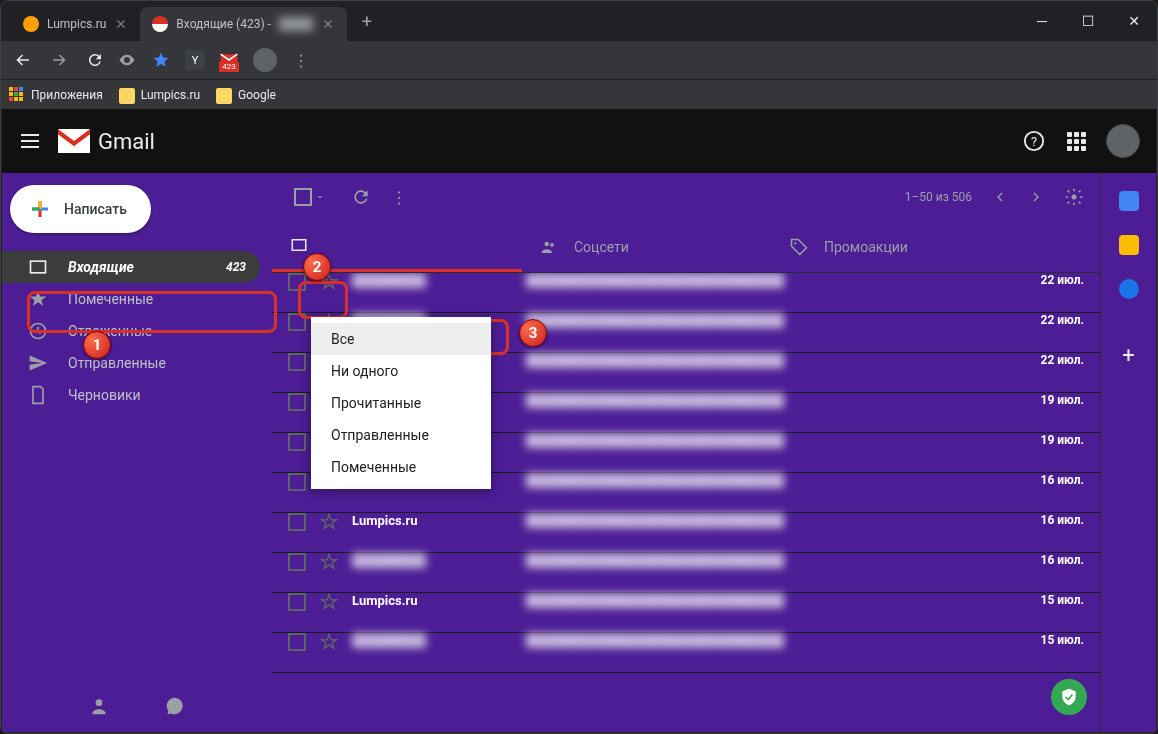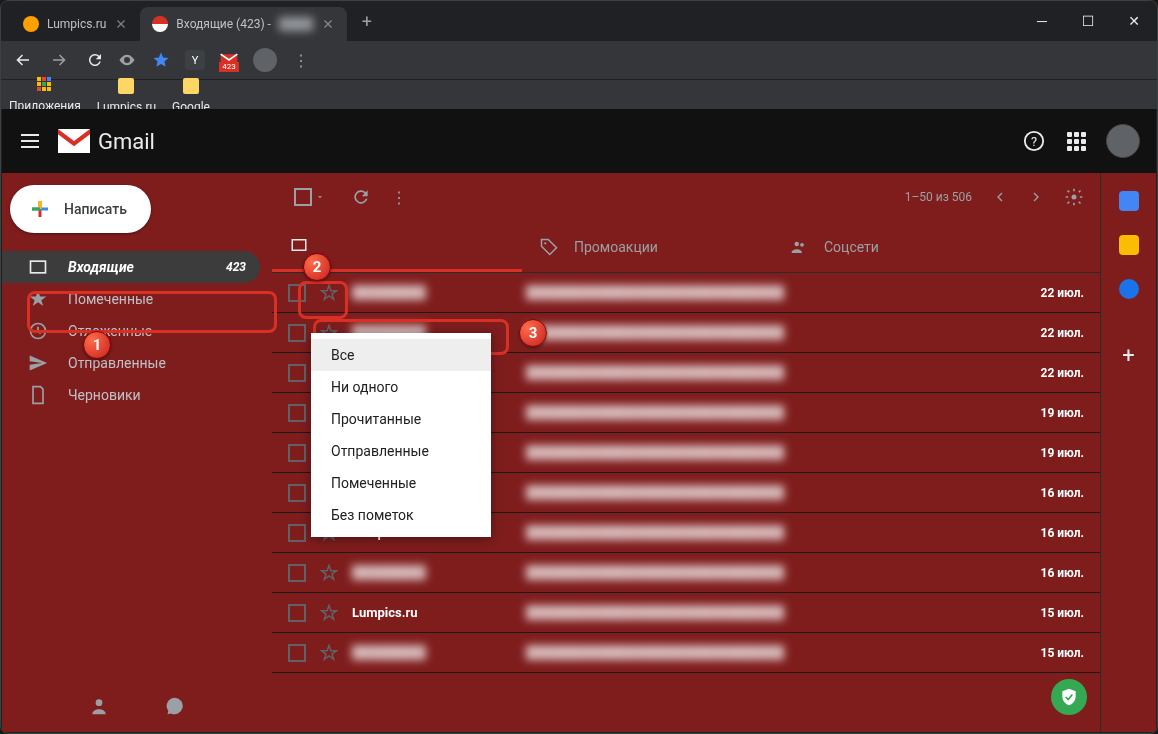--- a/index.html
+++ b/index.html
@@ -35,29 +35,29 @@
 .addr-icons .i { width:20px; height:20px; display:flex; align-items:center; justify-content:center; }
 .star { color:#4285f4; }
 .badge-y { width:20px; height:20px; background:#3c4043; border-radius:3px; display:flex; align-items:center; justify-content:center; font-size:11px; color:#fff;}
 .badge-gm { width:20px; height:20px; position:relative; }
 .badge-gm svg { position:absolute; inset:0; }
 .badge-gm .cnt { position:absolute; bottom:-2px; left:0; right:0; font-size:8px; text-align:center; color:#fff; background:#d93025; line-height:10px; }
 .avatar-top { width:24px; height:24px; border-radius:50%; background:#5f6368; }
 
 
 .bmbar { height:30px; background:#35363a; border-top:1px solid #202124; display:flex; align-items:center; padding:0 8px; gap:16px; font-size:12px; color:#e8eaed; }
-.bm { display:flex; align-items:center; gap:6px;flex-direction:column; }
+.bm { display:flex; align-items:center; gap:6px; }
 .bm .bi { width:16px; height:16px; }
 .bi-apps { display:grid; grid-template:repeat(3,4px)/repeat(3,4px); gap:1px; }
 .bi-apps span { background:#fbbc04; }
 .bi-apps span:nth-child(2){background:#ea4335}.bi-apps span:nth-child(3){background:#4285f4}.bi-apps span:nth-child(5){background:#34a853}.bi-apps span:nth-child(7){background:#ea4335}
 .bi-folder { background:#fdd663; border-radius:2px; height:12px; margin-top:2px; }
 
 
-.app { position:absolute; top:108px; left:1px; right:1px; bottom:1px; background:#7f1d1d; display:flex;padding-left:8px; }
+.app { position:absolute; top:108px; left:1px; right:1px; bottom:1px; background:#4c1d95; display:flex;padding-left:8px; }
 .header-row { position:absolute; top:0; left:0; right:0; height:64px; display:flex; align-items:center; padding:0 16px; gap:16px; background:#111; }
 .hamburger { width:24px; color:#e8eaed; }
 .gmail-logo { display:flex; align-items:center; gap:8px; color:#e8eaed; font-size:22px; }
 .gmail-logo .m { width:32px; height:24px; }
 .searchbox { flex:1; max-width:640px; height:46px; background:#2b2b2b; border-radius:8px; display:flex; align-items:center; padding:0 16px; gap:12px; color:#9aa0a6; font-size:15px; }
 .search-caret { margin-left:auto; }
 .header-right { display:flex; align-items:center; gap:18px; margin-left:auto; }
 .header-right .hi { width:24px; height:24px; color:#e8eaed; display:flex; align-items:center; justify-content:center; }
 .apps-grid { display:grid; grid-template:repeat(3,5px)/repeat(3,5px); gap:2px; }
 .apps-grid span{background:#e8eaed;border-radius:1px;}
@@ -81,21 +81,21 @@
 .chkdrop { display:flex; align-items:center; border:2px solid transparent; padding:4px; }
 .chkdrop .box { width:18px; height:18px; border:2px solid #9aa0a6; }
 .chkdrop .car { margin-left:3px; }
 .toolbar-right { margin-left:auto; display:flex; align-items:center; gap:20px; font-size:12px; color:#9aa0a6; }
 
 .tabs-row { height:52px; display:flex; border-bottom:1px solid #2b2b2b; }
 .cat-tab { flex:1; display:flex; align-items:center; gap:16px; padding:0 18px; color:#9aa0a6; font-size:14px; max-width:250px; }
 .cat-tab.active { color:#e8eaed; border-bottom:3px solid #d93025; font-weight:500; }
 
 .maillist { flex:1; overflow:hidden; }
-.mailrow { height:40px; display:flex; align-items:center; padding:0 16px; gap:14px; color:#bdc1c6; font-size:13px; border-bottom:1px solid #1a1a1a; }
+.mailrow { height:40px; display:flex; align-items:flex-start; padding:0 16px; gap:14px; color:#bdc1c6; font-size:13px; border-bottom:1px solid #1a1a1a; }
 .mailrow.unread { color:#fff; font-weight:700; }
 .mailrow .box { width:18px; height:18px; border:2px solid #5f6368; flex:none; }
 .mailrow .star { width:18px; color:#5f6368; flex:none; }
 .mailrow .sender { width:160px; flex:none; white-space:nowrap; overflow:hidden; }
 .mailrow .subj { flex:1; white-space:nowrap; overflow:hidden; }
 .mailrow .date { flex:none; font-size:12px; }
 .blur { filter:blur(4px); opacity:.7; }
 
 .rightrail { width:56px; border-left:1px solid #2b2b2b; display:flex; flex-direction:column; align-items:center; padding-top:18px; gap:24px; }
 .rr-icon { width:20px; height:20px; border-radius:4px; }
@@ -335,32 +335,32 @@
         </div>
 
         <div class="tabs-row">
           <div class="cat-tab active">
             <svg width="18" height="18" viewBox="0 0 24 24">
                 <rect x="3" y="5" width="18" height="14" stroke="currentColor" stroke-width="2" fill="none"></rect>
               </svg>
           </div>
           <div class="cat-tab">
             <svg width="18" height="18" viewBox="0 0 24 24">
-                <path d="M2 2h9l11 11-9 9L2 11z" stroke="currentColor" stroke-width="2" fill="none"></path>
-                <circle cx="7" cy="7" r="1.5" fill="currentColor"></circle>
-              </svg>
-            <span>Промоакции</span>
-          </div>
-          <div class="cat-tab">
-            <svg width="18" height="18" viewBox="0 0 24 24">
                 <circle cx="9" cy="8" r="3" fill="currentColor"></circle>
                 <circle cx="16" cy="9" r="2.5" fill="currentColor"></circle>
                 <path d="M2 20c0-3 3-5 7-5s7 2 7 5" fill="currentColor"></path>
               </svg>
             <span>Соцсети</span>
+          </div>
+          <div class="cat-tab">
+            <svg width="18" height="18" viewBox="0 0 24 24">
+                <path d="M2 2h9l11 11-9 9L2 11z" stroke="currentColor" stroke-width="2" fill="none"></path>
+                <circle cx="7" cy="7" r="1.5" fill="currentColor"></circle>
+              </svg>
+            <span>Промоакции</span>
           </div>
         </div>
 
         <div class="maillist" id="maillist">
             <div class="mailrow unread">
               <div class="box"></div>
   <svg class="star" viewBox="0 0 24 24">
                 <path d="M12 2l2.5 7H22l-6 4.5 2.3 7L12 16l-6.3 4.5 2.3-7L2 9h7.5z" fill="none" stroke="currentColor" stroke-width="2"></path>
               </svg>
   <span class="sender blur">████████</span>
@@ -453,38 +453,35 @@
 
       <div class="rightrail">
         <div class="rr-icon rr-cal"></div>
         <div class="rr-icon rr-keep"></div>
         <div class="rr-icon rr-task"></div>
         <div class="rr-plus">+</div>
       </div>
     </div>
   </div>
 
-  <div class="dropdown" style="top:332px; left:310px;">
+  <div class="dropdown" style="top:316px; left:310px;">
     <div class="dd-item active">
         <span>Все</span>
       </div>
     <div class="dd-item">
         <span>Ни одного</span>
       </div>
     <div class="dd-item">
         <span>Прочитанные</span>
       </div>
     <div class="dd-item">
         <span>Отправленные</span>
       </div>
     <div class="dd-item">
         <span>Помеченные</span>
-      </div>
-    <div class="dd-item">
-        <span>Без пометок</span>
       </div>
   </div>
 
   <div class="callout" style="top:290px; left:26px; width:250px; height:42px;"></div>
   <div class="num-badge" style="top:330px; left:82px;">
       <span>1</span>
     </div>
 
   <div class="callout" style="top:280px; left:297px; width:50px; height:38px;"></div>
   <div class="num-badge" style="top:252px; left:302px;">

